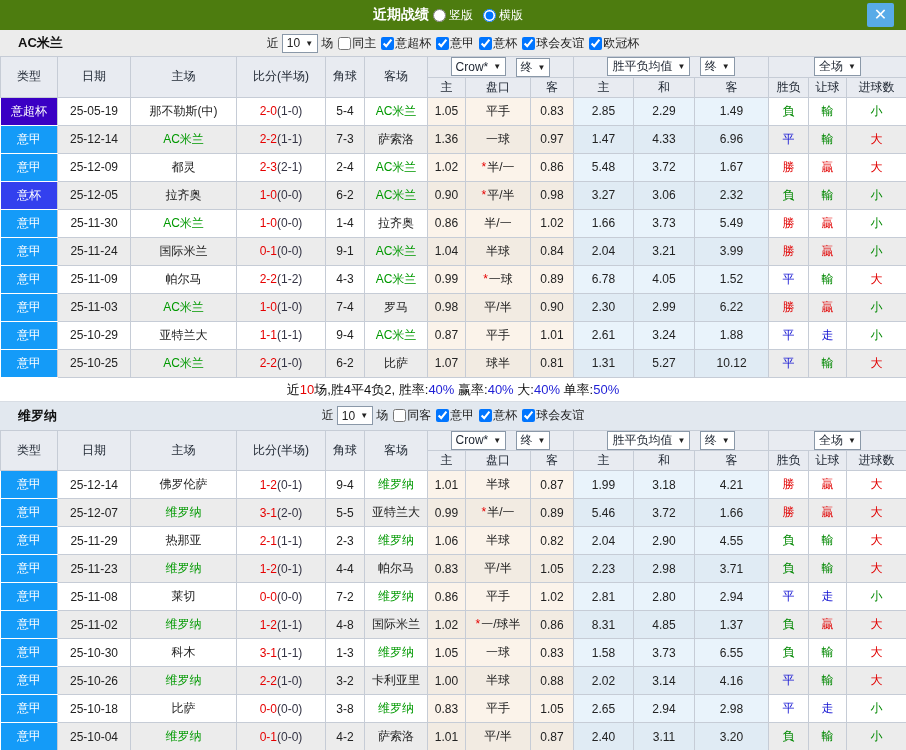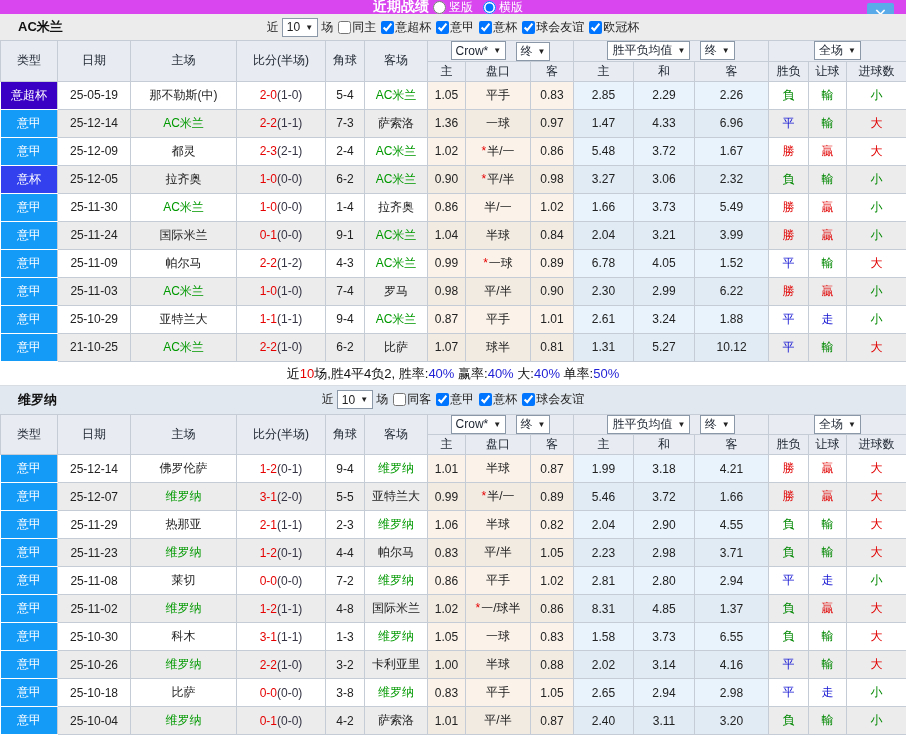--- a/index.html
+++ b/index.html
@@ -1,21 +1,21 @@
 <!DOCTYPE html>
 <html><head>
 <meta charset="utf-8">
 <style>
   html,body{margin:0;padding:0;}
   body{
     width:906px;height:750px;overflow:hidden;background:#fff;color:#222;
     font-family:"Liberation Sans","DejaVu Sans",sans-serif;font-size:12px;
   }
   
-  .topbar{height:14px;background:#d946ef;position:relative;display:flex;align-items:center;justify-content:center;}
+  .topbar{height:30px;background:#4d7c0f;position:relative;display:flex;align-items:center;justify-content:center;}
   .title{color:#fff;font-weight:bold;font-size:14px;margin-right:4px;}
   .radio{color:#fff;font-size:12px;margin-right:10px;display:inline-flex;align-items:center;cursor:pointer;}
   .radio input{margin:0 3px 0 0;width:13px;height:13px;}
   .close-btn{position:absolute;right:12px;top:3px;width:27px;height:24px;background:#58abe8;color:#fff;
     font-size:16px;font-weight:bold;text-align:center;line-height:24px;cursor:pointer;border-radius:2px;}
   
   .filter-row{position:relative;display:flex;align-items:center;justify-content:center;}
   .filter-row.s1{height:26px;background:#ececec;}
   .filter-row.s2{height:28px;background:#e2e8ef;}
   .team-name{position:absolute;left:18px;font-weight:bold;font-size:13px;color:#111;}
@@ -172,21 +172,21 @@
         <td class="c-main">25-05-19</td>
         <td class="c-main">那不勒斯(中)</td>
         <td class="c-main"><span class="ft">2-0</span><span class="ht">(1-0)</span></td>
         <td class="c-main">5-4</td>
         <td class="c-main hl">AC米兰</td>
         <td class="c-hc">1.05</td>
         <td class="c-hc">平手</td>
         <td class="c-hc">0.83</td>
         <td class="c-mean">2.85</td>
         <td class="c-mean">2.29</td>
-        <td class="c-mean">2.26</td>
+        <td class="c-mean">1.49</td>
         <td class="c-res" style="color: rgb(0, 136, 0);">負</td>
         <td class="c-res" style="color: rgb(0, 136, 0);">輸</td>
         <td class="c-res" style="color: rgb(0, 136, 0);">小</td>
       </tr>
       <tr>
         <td class="c-type" style="background: rgb(20, 155, 248);">意甲</td>
         <td class="c-main">25-12-14</td>
         <td class="c-main hl">AC米兰</td>
         <td class="c-main"><span class="ft">2-2</span><span class="ht">(1-1)</span></td>
         <td class="c-main">7-3</td>
@@ -315,21 +315,21 @@
         <td class="c-hc">1.01</td>
         <td class="c-mean">2.61</td>
         <td class="c-mean">3.24</td>
         <td class="c-mean">1.88</td>
         <td class="c-res" style="color: rgb(20, 20, 210);">平</td>
         <td class="c-res" style="color: rgb(20, 20, 210);">走</td>
         <td class="c-res" style="color: rgb(0, 136, 0);">小</td>
       </tr>
       <tr>
         <td class="c-type" style="background: rgb(20, 155, 248);">意甲</td>
-        <td class="c-main">21-10-25</td>
+        <td class="c-main">25-10-25</td>
         <td class="c-main hl">AC米兰</td>
         <td class="c-main"><span class="ft">2-2</span><span class="ht">(1-0)</span></td>
         <td class="c-main">6-2</td>
         <td class="c-main">比萨</td>
         <td class="c-hc">1.07</td>
         <td class="c-hc">球半</td>
         <td class="c-hc">0.81</td>
         <td class="c-mean">1.31</td>
         <td class="c-mean">5.27</td>
         <td class="c-mean">10.12</td>

